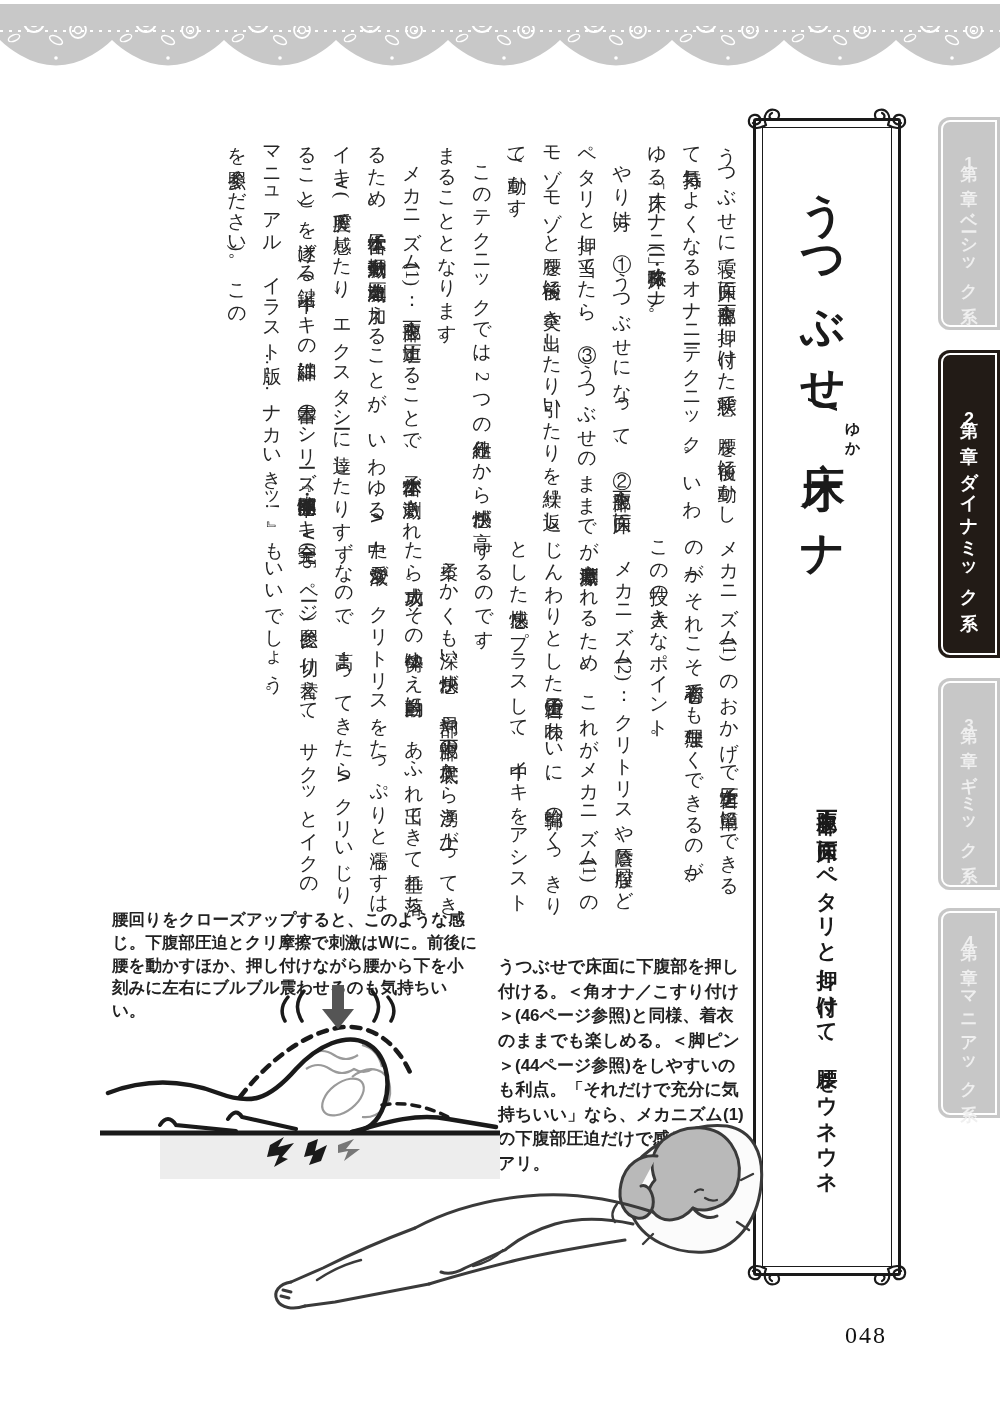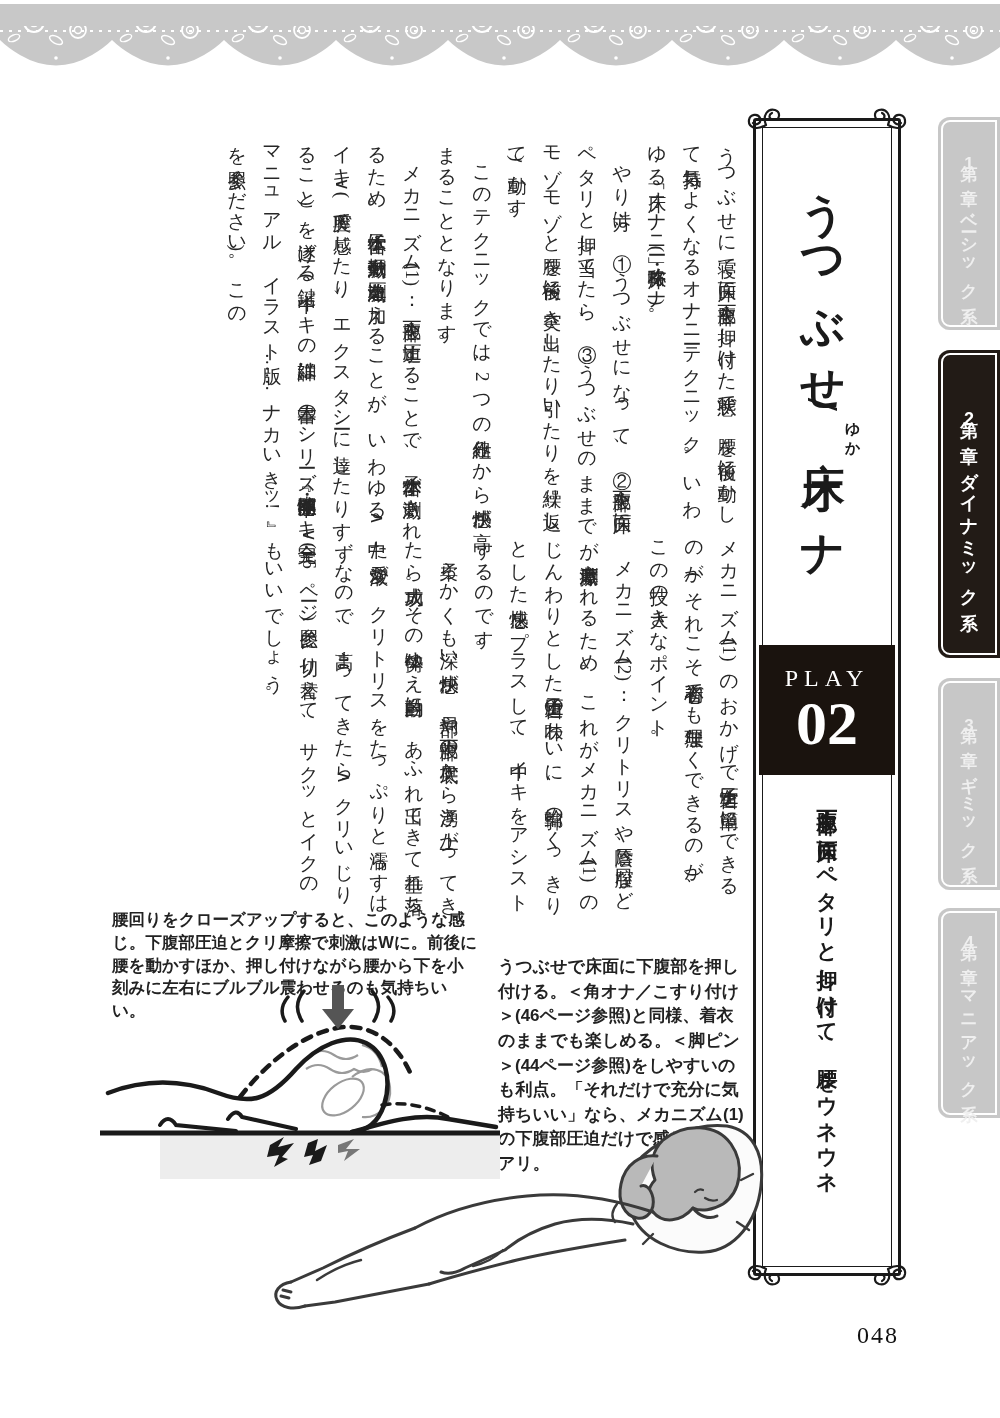--- a/index.html
+++ b/index.html
@@ -47,21 +47,21 @@
   #block1{left:113px;top:133px;width:632px;height:398px;}
   #block2{left:220px;top:528px;width:527px;height:380px;}
 
   
   .caption{font-family:"Liberation Sans","DejaVu Sans",sans-serif;font-weight:bold;
            font-size:16.5px;line-height:1.38;color:#222;}
   #cap-left{left:112px;top:908px;width:368px;}
   #cap-right{left:498px;top:955px;width:252px;font-size:17px;line-height:1.45;}
 
   
-  #pagenum{left:845px;top:1322px;font-size:24px;letter-spacing:2px;color:#111;margin-left:12px;}
+  #pagenum{left:845px;top:1322px;font-size:24px;letter-spacing:2px;color:#111;}
 
   svg{display:block;}
 </style>
 </head>
 <body>
 
 <div id="page">
 
   <div class="abs" id="lace">
     <svg width="1000" height="80" viewBox="0 0 1000 80">
@@ -121,24 +121,20 @@
         <path d="M20,18 C10,24 2,20 3,13 C4,7 12,6 14,11 C16,16 10,19 7,16 M20,18 C16,8 22,1 29,3 C35,5 34,13 28,13 C23,13 22,8 26,6" fill="none" stroke="#1a1a1a" stroke-width="2.2" stroke-linecap="round"></path>
       </svg>
     </div>
 
     <div id="title-text">
       <div class="t">
         <span>うつぶせ/</span><ruby><span>床</span><rt>ゆか</rt></ruby><span>オナ</span>
       </div>
     </div>
 
-    <div id="play-badge">
-      <span class="play">PLAY</span>
-      <span class="num">02</span>
-    </div>
 
     <div id="subtitle">
       <span class="t">下腹部を床面にペタリと押し付けて、腰をウネウネ</span>
     </div>
   </div>
 
   <div class="abs vblock" id="block1">うつぶせに寝て床面に下腹部を押し付けた状態で、腰を前後に動かして気持ちよくなるオナニーテクニック。いわゆる「床オナニー」(略称・床オナ)。
 　やり方は、①うつぶせになって、②下腹部を床面にペタリと押し当てたら、③うつぶせのままでモゾモゾと腰を前後に(突き出したり引いたりを繰り返して)動かす。
 　このテクニックでは、2つの仕組みから快感が高まることとなります。
 　メカニズム(1)：下腹部を圧迫することで、子宮本体が刺激されるため。子宮本体に振動刺激や圧迫刺激を加えることが、いわゆる∧中イキ∨(膣奥で感じたり、エクスタシーに達したりすること)を遂げる鍵(中イキの詳細は、本書のシリーズ本『膣性感開発・中イキ完全マニュアル　イラスト版……ナカいきッ!』を参照ください)。この</div>

